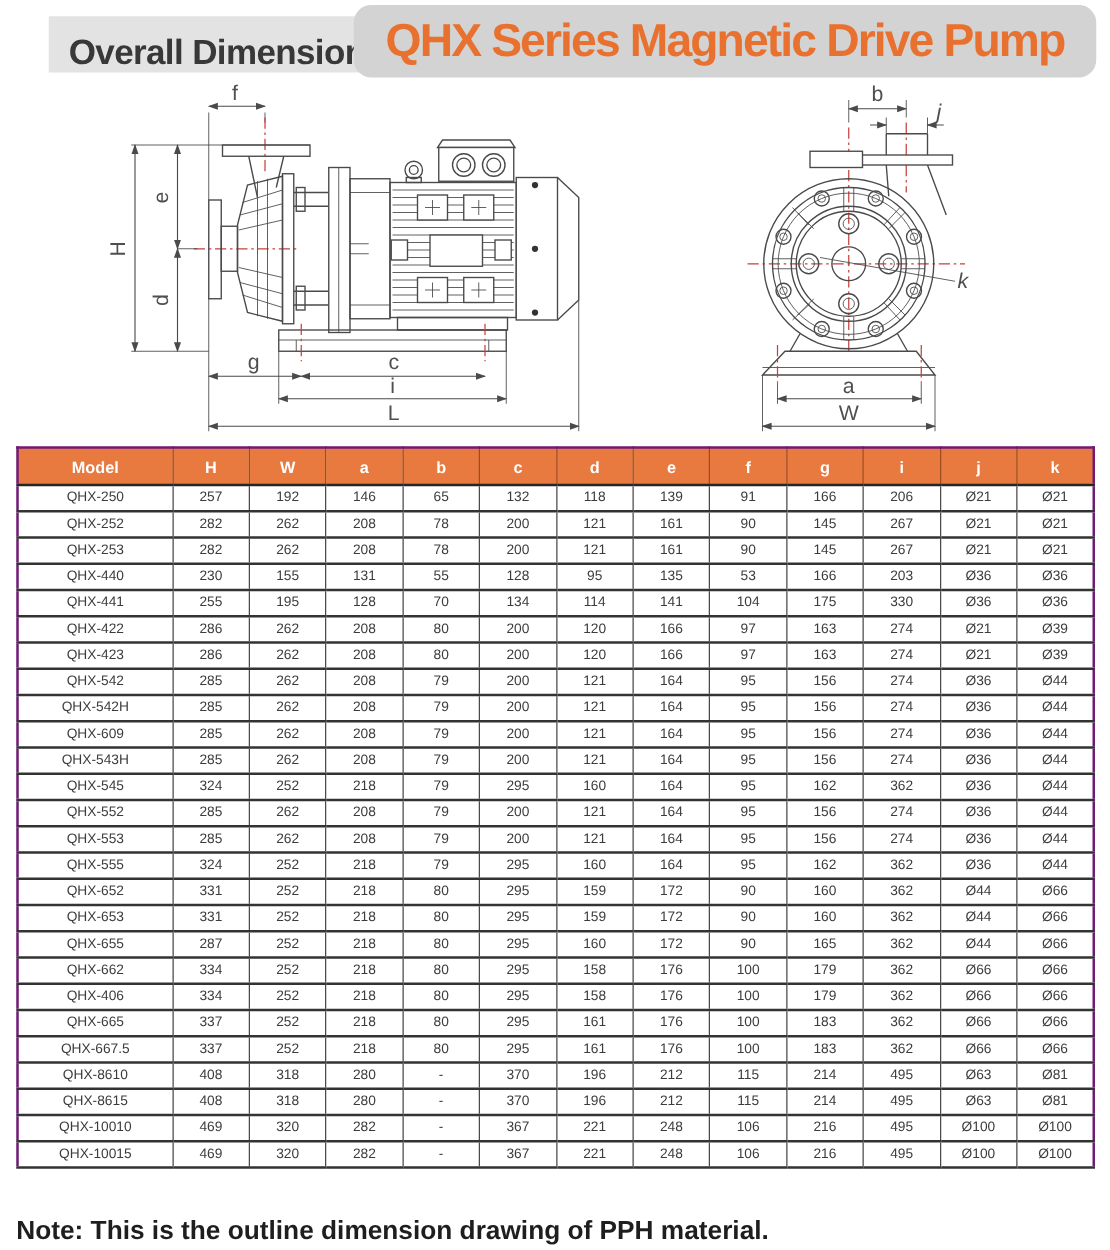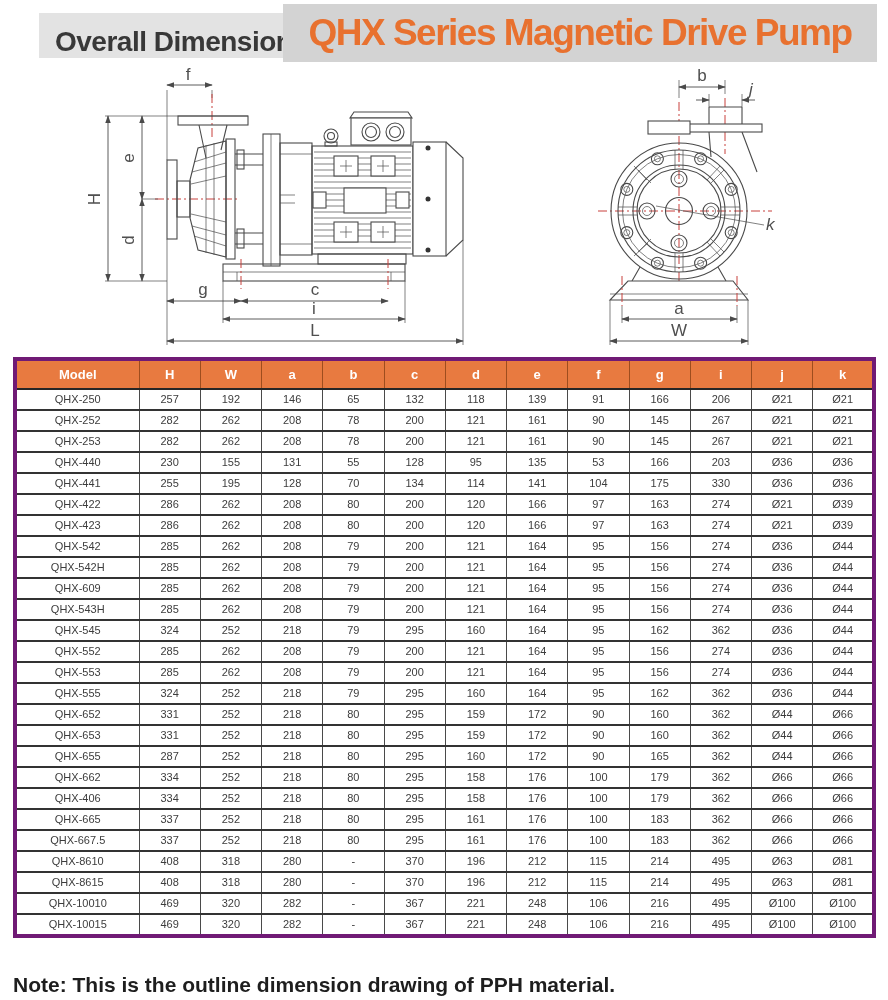--- a/index.html
+++ b/index.html
@@ -8,36 +8,36 @@
   }
   *{box-sizing:border-box;margin:0;padding:0;}
   html,body{background:#fff;}
   body{width:888px;height:1000px;font-family:"Liberation Sans",sans-serif;position:relative;overflow:hidden;}
   .page{position:absolute;inset:0;width:888px;height:1000px;background:#fff;}
 
   .banner-left{position:absolute;left:0;top:13px;width:277px;height:45px;background:var(--banner-left);
     display:flex;align-items:flex-end;padding-left:16px;margin-left:39px;}
   .banner-left span{font-weight:bold;font-size:28px;color:#383838;letter-spacing:-0.5px;white-space:nowrap;}
   .banner-right{position:absolute;left:283px;top:4px;width:594px;height:58px;background:var(--banner-right);
-    display:flex;align-items:center;justify-content:center;}
+    display:flex;align-items:center;justify-content:center;border-radius:14px;}
   .banner-right span{font-weight:bold;font-size:37px;color:var(--accent);letter-spacing:-1.5px;white-space:nowrap;}
 
   .drawings{position:absolute;left:0;top:64px;width:888px;height:293px;}
   .drawings svg{position:absolute;top:0;}
   svg .ln{stroke:var(--line);stroke-width:1.1;fill:none;}
   svg .lnf{stroke:var(--line);stroke-width:1.1;fill:#fff;}
   svg .ext{stroke:var(--line);stroke-width:0.7;fill:none;}
   svg .fins{stroke:var(--line);stroke-width:0.7;fill:none;}
   svg .dim{stroke:var(--line);stroke-width:0.9;fill:none;}
   svg .cl{stroke:var(--red);stroke-width:1;fill:none;stroke-dasharray:9 3 2 3;}
   svg .dl{fill:#4f4f4f;font-size:17px;font-family:"Liberation Sans",sans-serif;}
   svg .it{font-style:italic;}
 
   table.dims{position:absolute;left:13px;top:357px;width:863px;border-collapse:collapse;table-layout:fixed;
-    border:4px solid #701a75;}
+    border:2px solid #701a75;}
   table.dims th{background:var(--th-bg);color:#fff;font-size:13px;font-weight:bold;height:30px;
     border:1px solid #9e4d1e;border-bottom:2px solid #262626;}
   table.dims th:first-child{width:124px;}
   table.dims td{font-size:11px;color:var(--txt);text-align:center;height:19px;line-height:19px;
     border:1px solid #4a4a4a;border-bottom-width:2px;border-bottom-color:#333;background:#fff;padding:0;}
 
   .note{position:absolute;left:13px;top:973px;font-size:21px;font-weight:bold;color:#1e1e1e;}
 </style>
 </head>
 <body>

